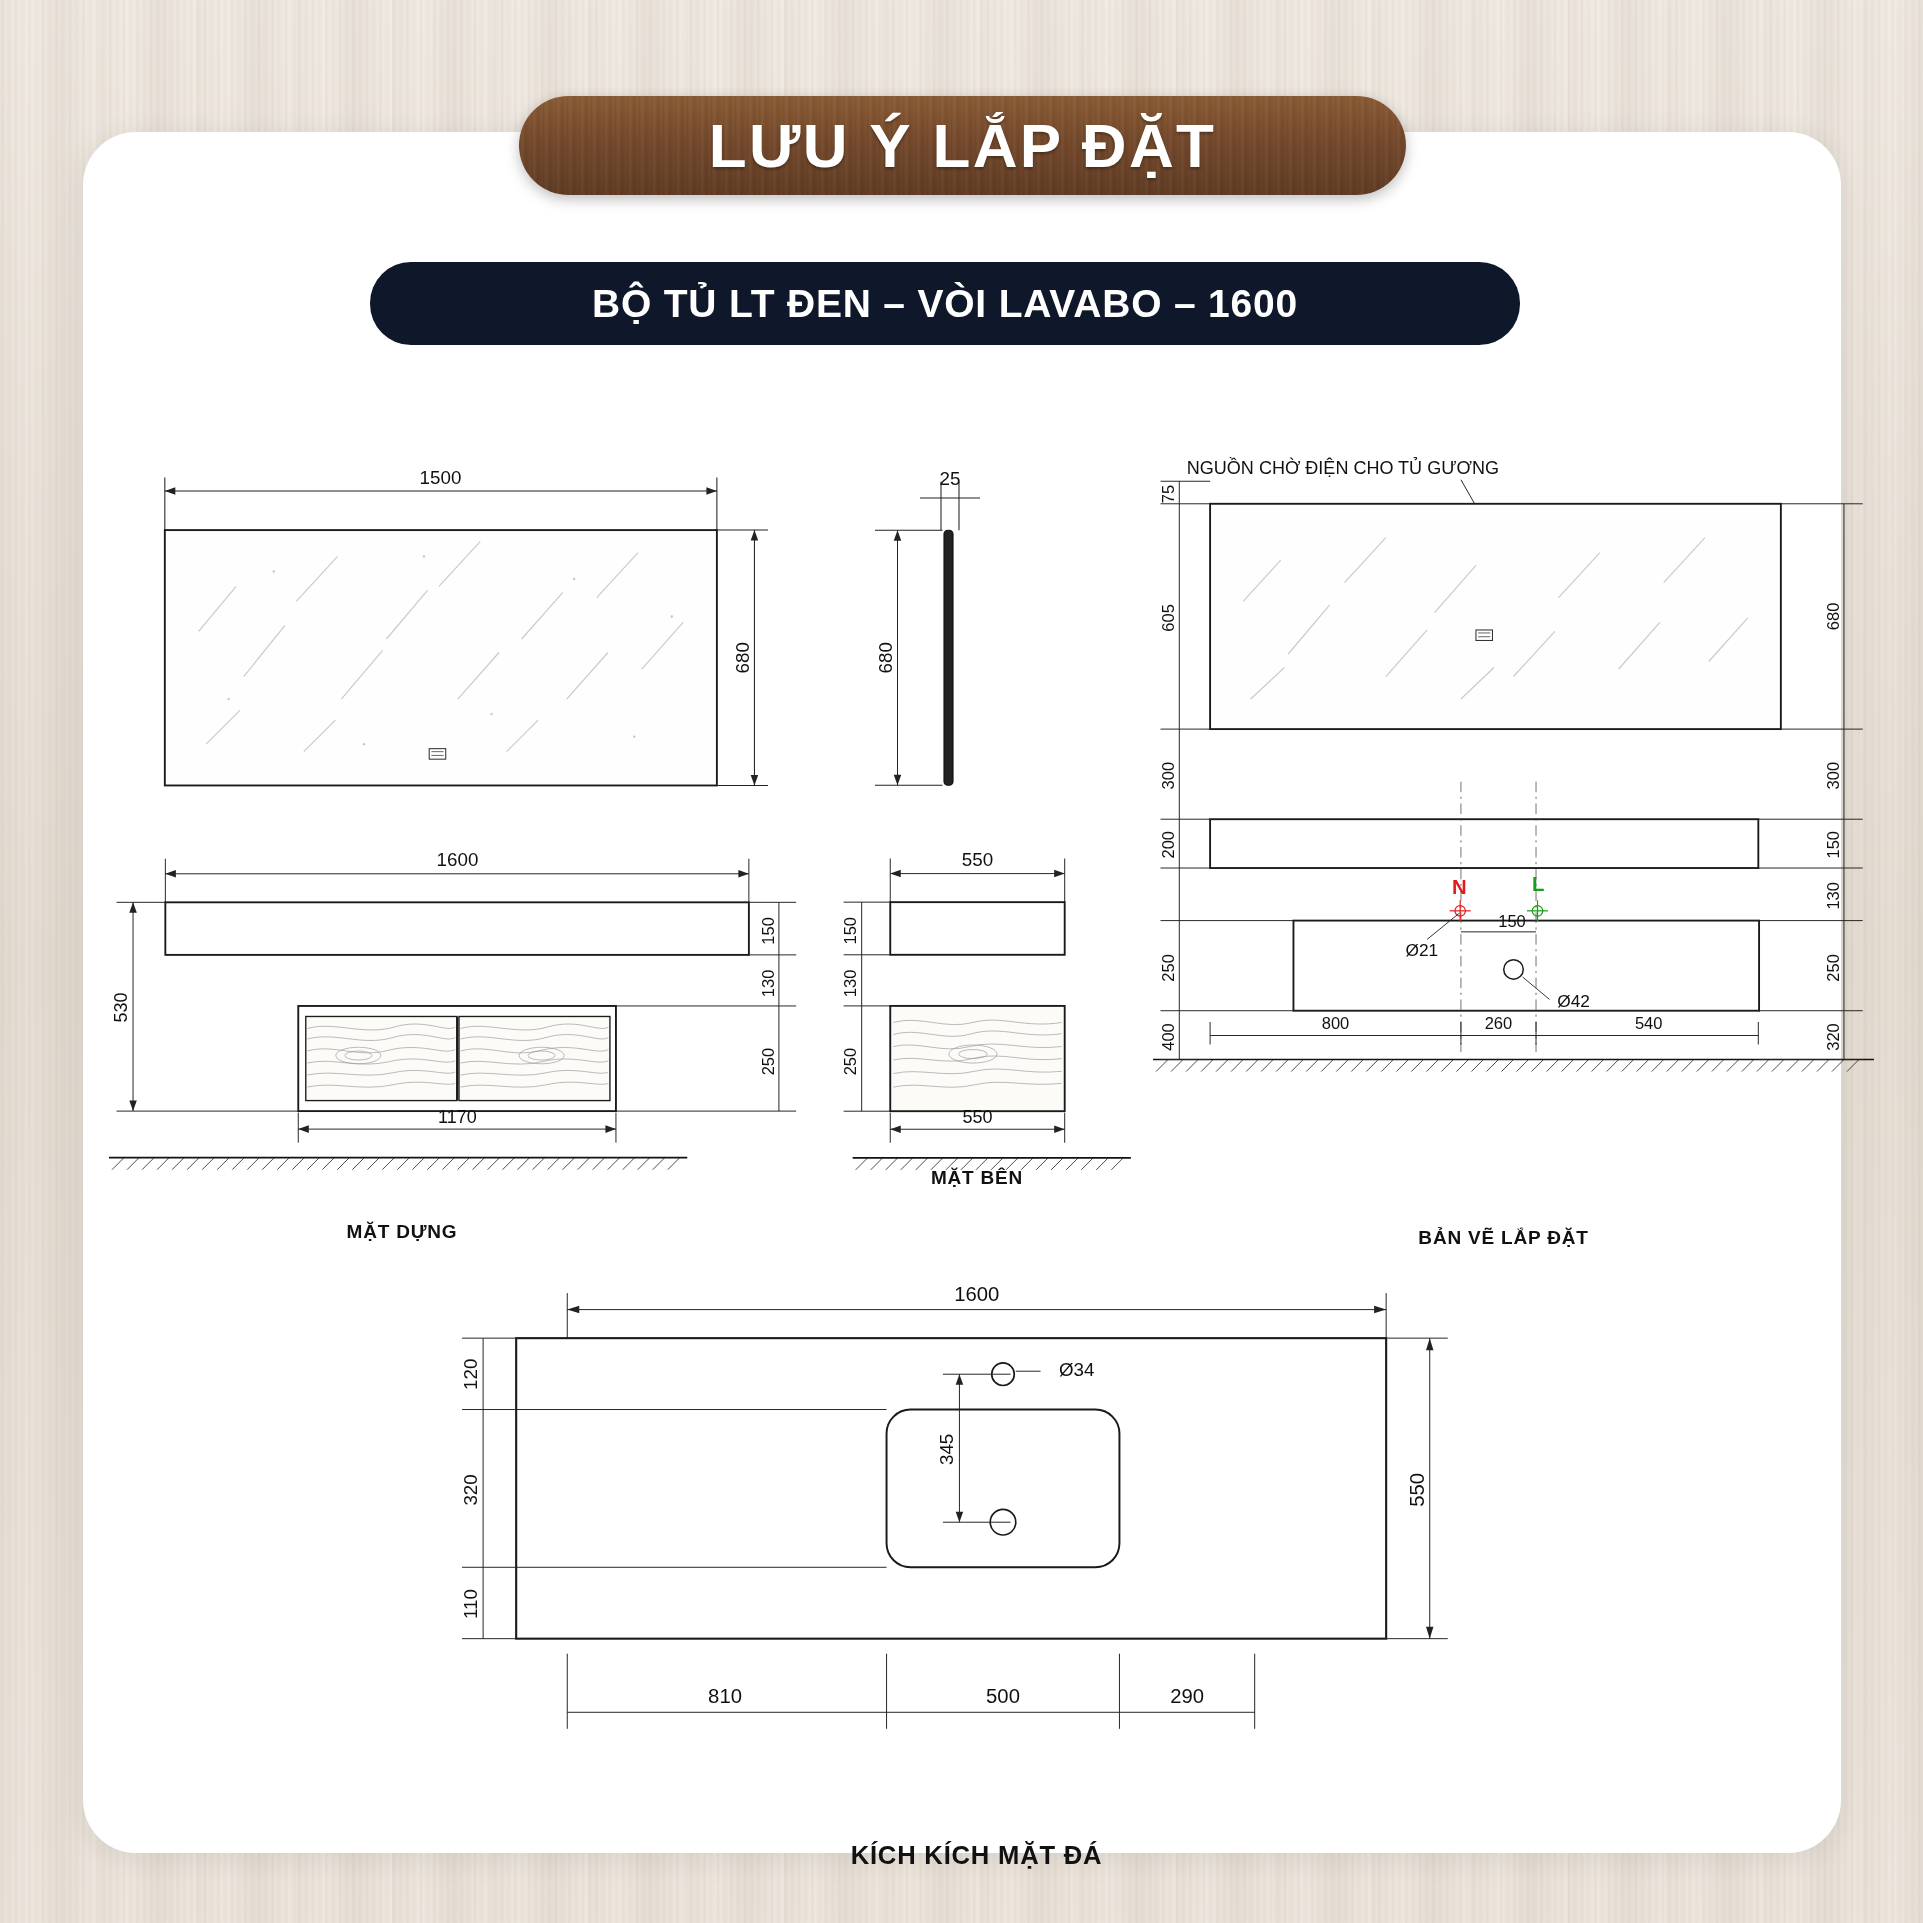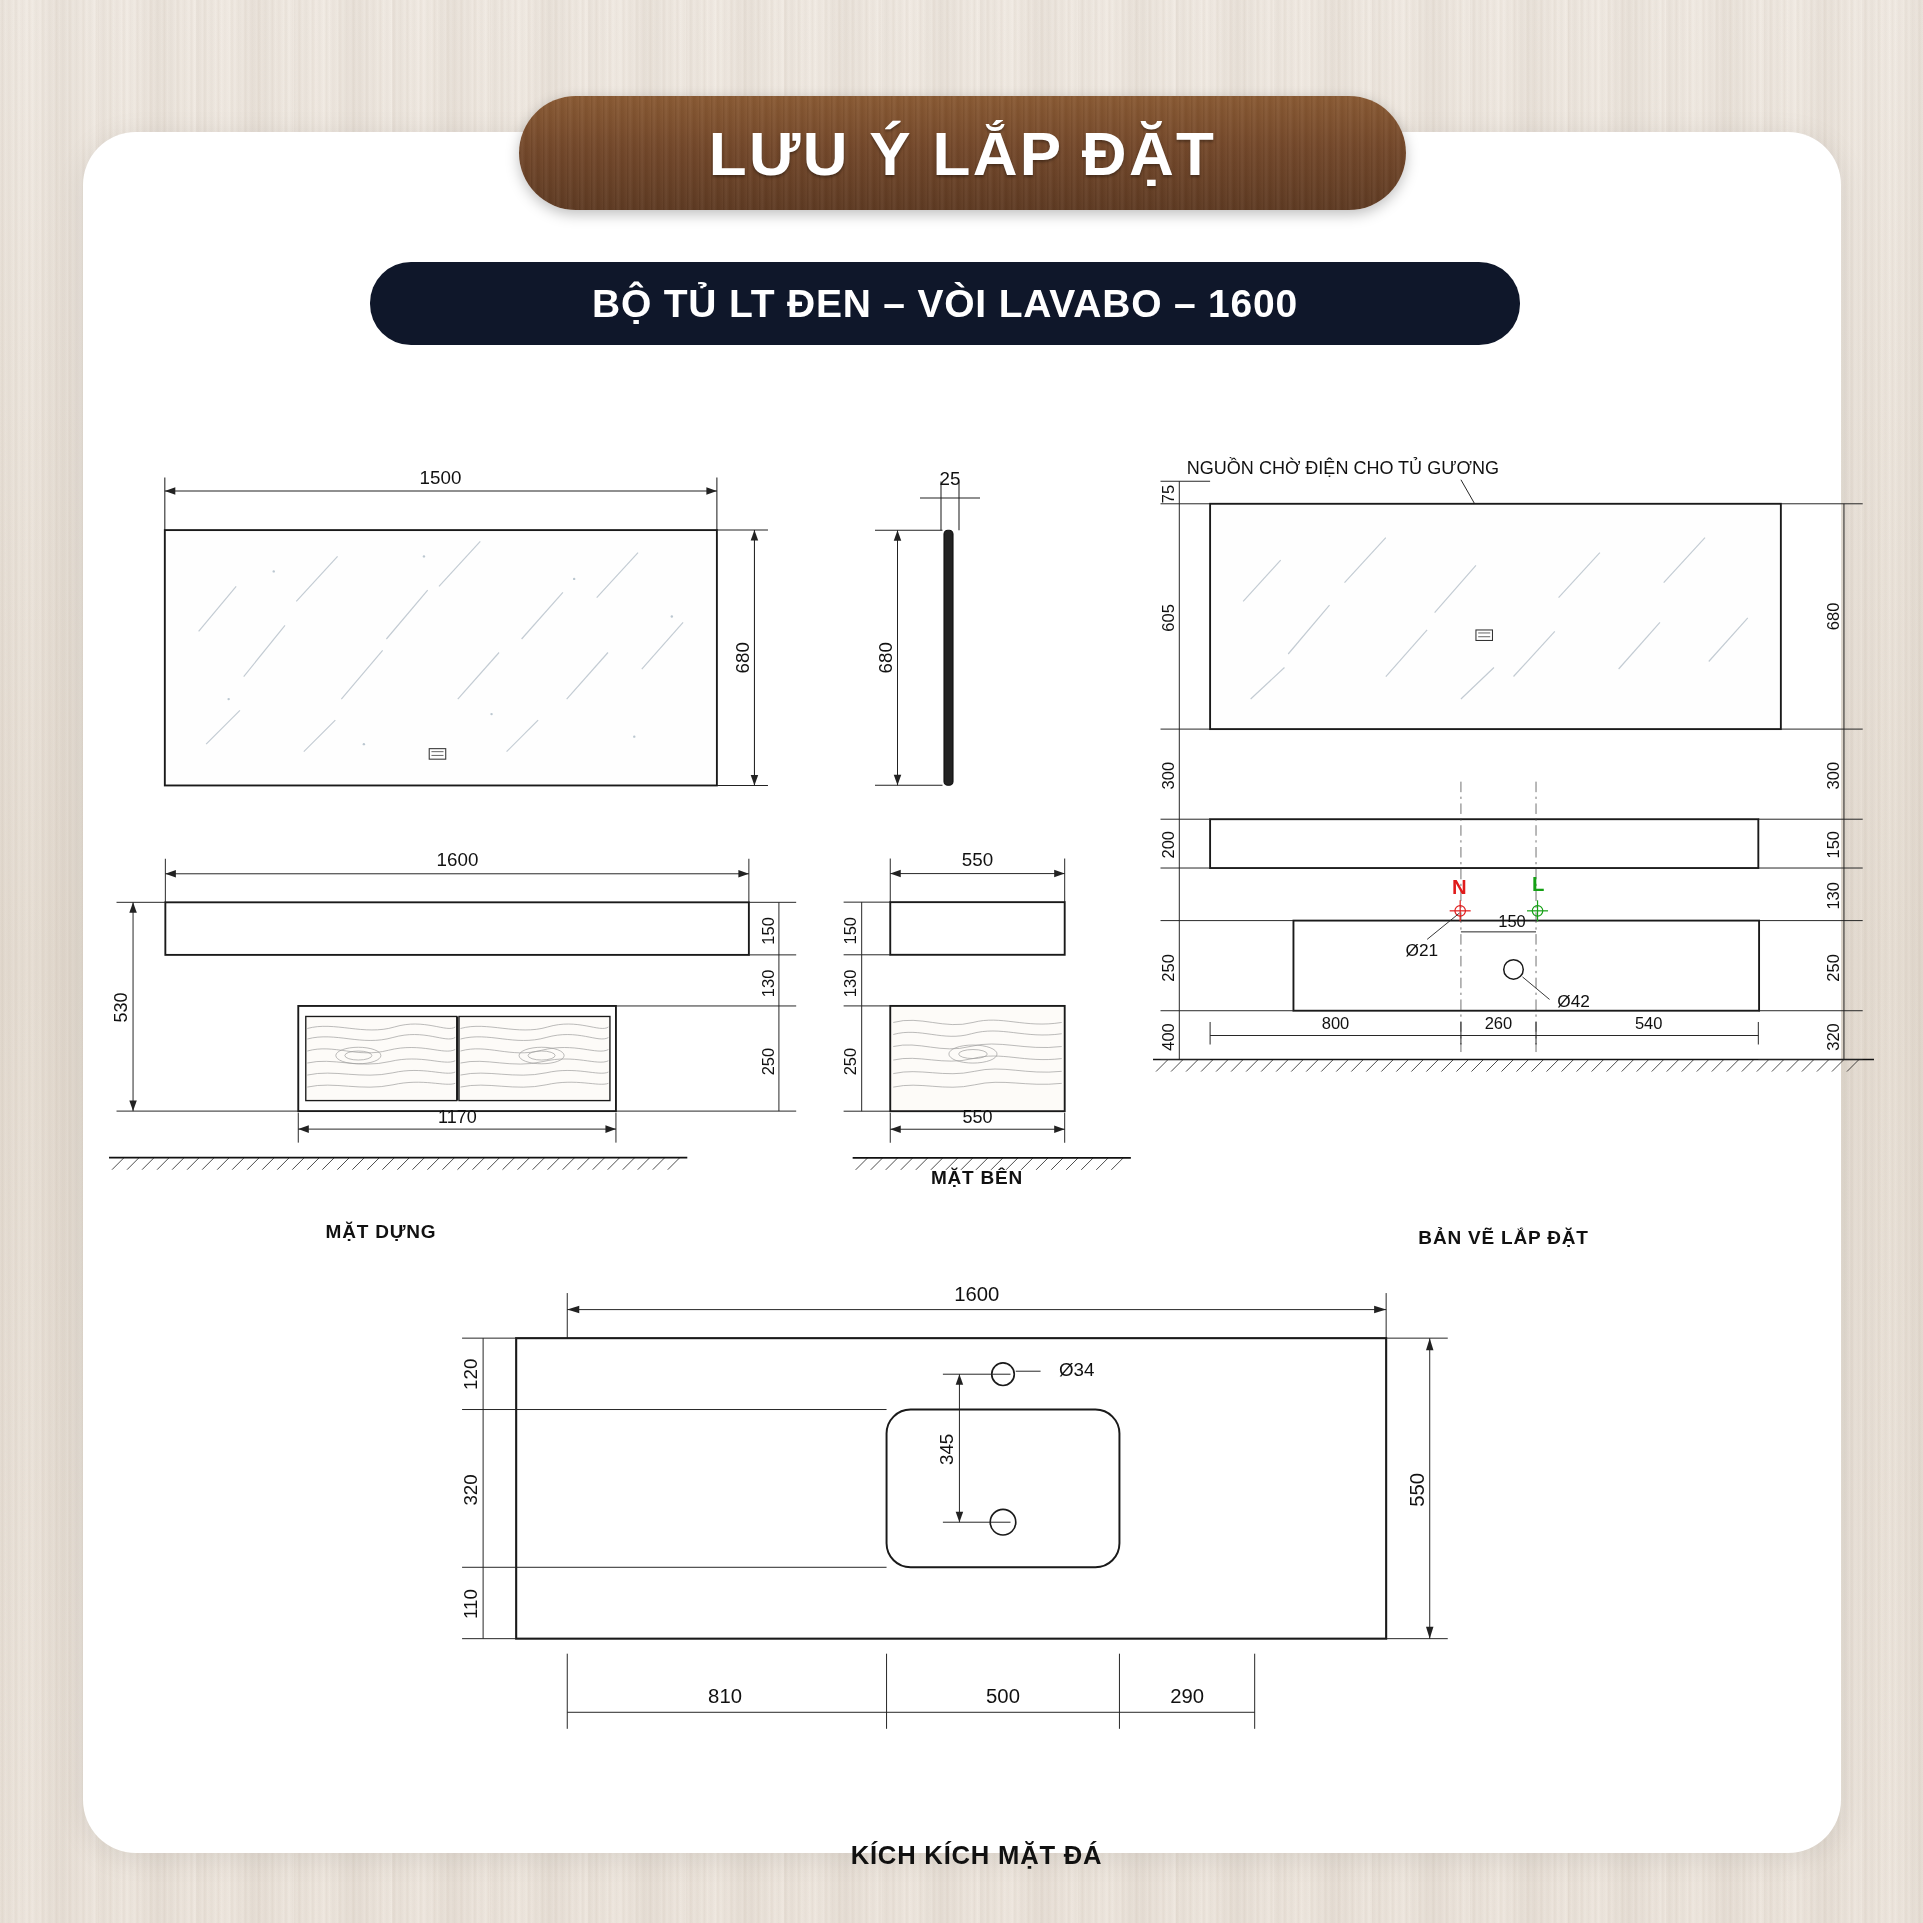--- a/index.html
+++ b/index.html
@@ -33,21 +33,21 @@
     left:83px;top:132px;
     width:1758px;height:1721px;
     background:#ffffff;
     border-radius:53px;
     box-shadow:0 4.5px 30px rgba(0,0,0,0.08);
   }
   
   .title-pill{
     position:absolute;
     left:519px;top:96px;
-    width:887px;height:114px;
+    width:887px;height:99px;
     border-radius:68px;
     background:
       repeating-linear-gradient(90deg,
         rgba(0,0,0,0.06) 0px, rgba(255,255,255,0.05) 3px, rgba(0,0,0,0.04) 6.8px, rgba(255,255,255,0.03) 12px),
       linear-gradient(180deg,#8a5a33 0%,#74482a 45%,#5e3a22 100%);
     box-shadow:0 4.5px 13.5px rgba(0,0,0,0.25);
     display:flex;align-items:center;justify-content:center;
   }
   .title-pill span{
     color:#ffffff;
@@ -438,21 +438,21 @@
     <g stroke="#222" stroke-width="1.3">
       <line x1="272" y1="360" x2="272" y2="400"></line>
       <line x1="695" y1="360" x2="695" y2="400"></line>
       <line x1="272" y1="382" x2="695" y2="382"></line>
     </g>
     <path d="M272,382 l14,-5 v10 z" fill="#222"></path>
     <path d="M695,382 l-14,-5 v10 z" fill="#222"></path>
     <text x="484" y="374" font-size="24" text-anchor="middle" fill="#111">1170</text>
   </svg>
 </div>
-<div class="capt" style="left:261px;top:1221px;width:240px;">MẶT DỰNG</div>
+<div class="capt" style="left:282px;top:1221px;width:240px;">MẶT DỰNG</div>
 
 <div class="dwg" style="left:819px;top:842px;width:316px;height:391px;">
   <svg width="316" height="391" viewBox="0 0 420 520">
 
     <line x1="80" y1="22" x2="80" y2="80" stroke="#222" stroke-width="1.3"></line>
     <line x1="312" y1="22" x2="312" y2="80" stroke="#222" stroke-width="1.3"></line>
     <line x1="80" y1="42" x2="312" y2="42" stroke="#222" stroke-width="1.3"></line>
     <path d="M80,42 l14,-5 v10 z" fill="#222"></path>
     <path d="M312,42 l-14,-5 v10 z" fill="#222"></path>
     <text x="196" y="32" font-size="25" text-anchor="middle" fill="#111">550</text>

